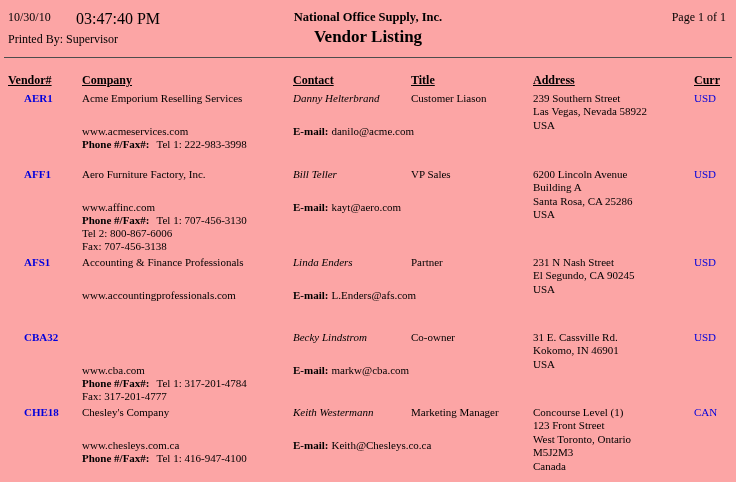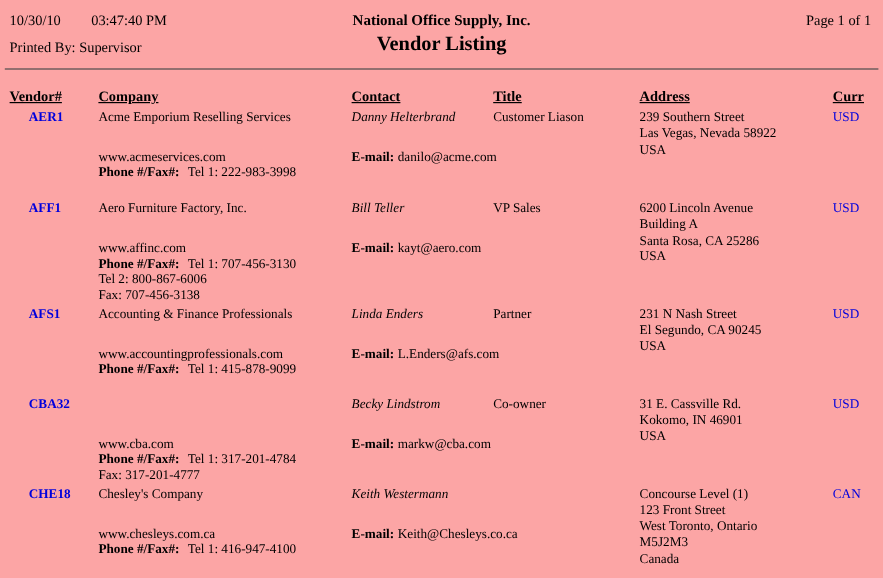--- a/index.html
+++ b/index.html
@@ -7,21 +7,21 @@
   body { font-family:"Liberation Serif", serif; }
   .page {
     position:relative; width:736px; height:482px;
     background:#fca5a5; color:#000000; overflow:hidden;
     font-size:11px;
   }
   .abs { position:absolute; }
 
   
   .hdr-date   { left:8px;  top:10px; font-size:12px; }
-  .hdr-time   { left:76px; top:10px; font-size:12px; }
+  .hdr-time   { left:76px; top:10px; font-size:16px; }
   .hdr-printed{ left:8px;  top:32px; font-size:12px; }
   .hdr-company{ left:0; right:0; top:10px; text-align:center; font-size:12.5px; font-weight:bold; }
   .hdr-title  { left:0; right:0; top:27px; text-align:center; font-size:17px;  font-weight:bold; }
   .hdr-page   { right:10px; top:10px; font-size:12px; }
   .hdr-rule   { left:4px; right:4px; top:57px; border-top:1px solid #4d4d4d; height:0; }
 
   
   .ch { position:absolute; top:73px; font-weight:bold; text-decoration:underline; font-size:12px; }
   .ch-vendor  { left:8px; }
   .ch-company { left:82px; }
@@ -114,24 +114,20 @@
     <div class="col v-contact">Linda Enders</div>
     <div class="col v-title">Partner</div>
     <div class="col v-address">231 N Nash Street
 El Segundo, CA 90245
 USA</div>
     <div class="col v-curr link-blue" style="color: rgb(0, 0, 221);">USD</div>
     <div class="col v-website">www.accountingprofessionals.com</div>
     <div class="col v-email">
       <span class="blab elab">E-mail:</span><span>L.Enders@afs.com</span>
     </div>
-    <div class="col v-phone">
-      <div><span class="blab plab">Phone #/Fax#:</span><span>Tel 1: 415-878-9099</span></div>
-      <div class="pre"></div>
-    </div>
   </div>
 
   <div class="vendor-block" style="top:331px;height:75px">
     <div class="col v-id link-blue" style="color: rgb(0, 0, 221);">CBA32</div>
     <div class="col v-contact">Becky Lindstrom</div>
     <div class="col v-title">Co-owner</div>
     <div class="col v-address">31 E. Cassville Rd.
 Kokomo, IN 46901
 USA</div>
     <div class="col v-curr link-blue" style="color: rgb(0, 0, 221);">USD</div>
@@ -142,20 +138,21 @@
     <div class="col v-phone">
       <div><span class="blab plab">Phone #/Fax#:</span><span>Tel 1: 317-201-4784</span></div>
       <div class="pre">Fax: 317-201-4777</div>
     </div>
   </div>
 
   <div class="vendor-block" style="top:406px;height:76px">
     <div class="col v-id link-blue" style="color: rgb(0, 0, 221);">CHE18</div>
     <div class="col v-company">Chesley's Company</div>
     <div class="col v-contact">Keith Westermann</div>
+    <div class="col v-title">Marketing Manager</div>
     <div class="col v-address">Concourse Level (1)
 123 Front Street
 West Toronto, Ontario
 M5J2M3
 Canada</div>
     <div class="col v-curr link-blue" style="color: rgb(0, 0, 221);">CAN</div>
     <div class="col v-website">www.chesleys.com.ca</div>
     <div class="col v-email">
       <span class="blab elab">E-mail:</span><span>Keith@Chesleys.co.ca</span>
     </div>

